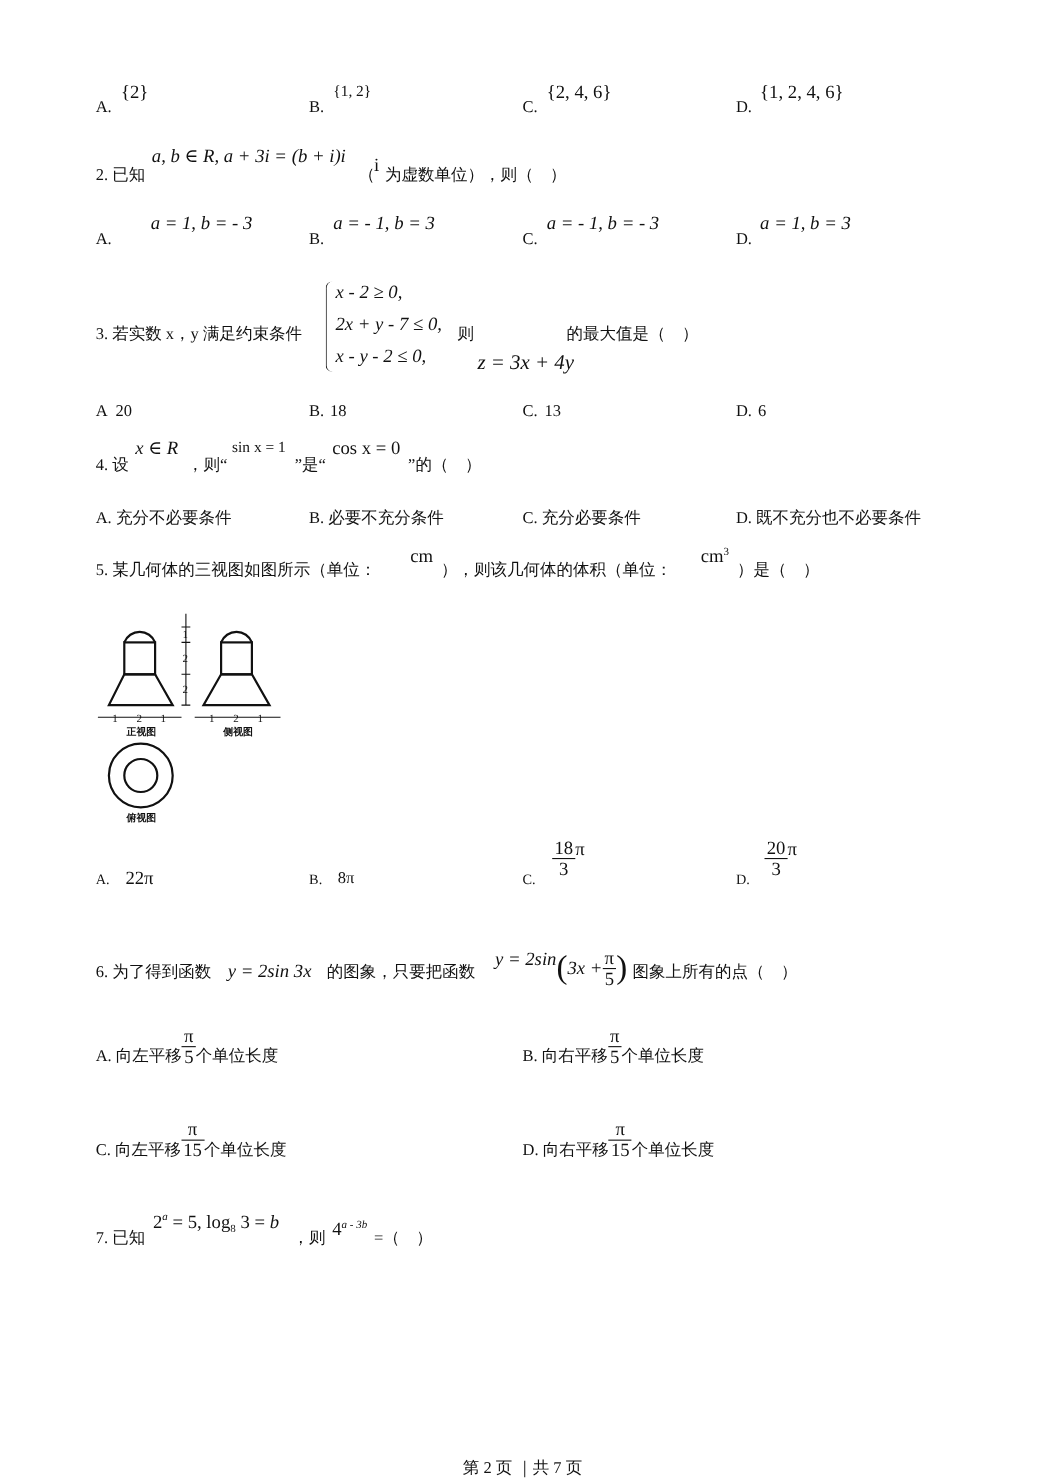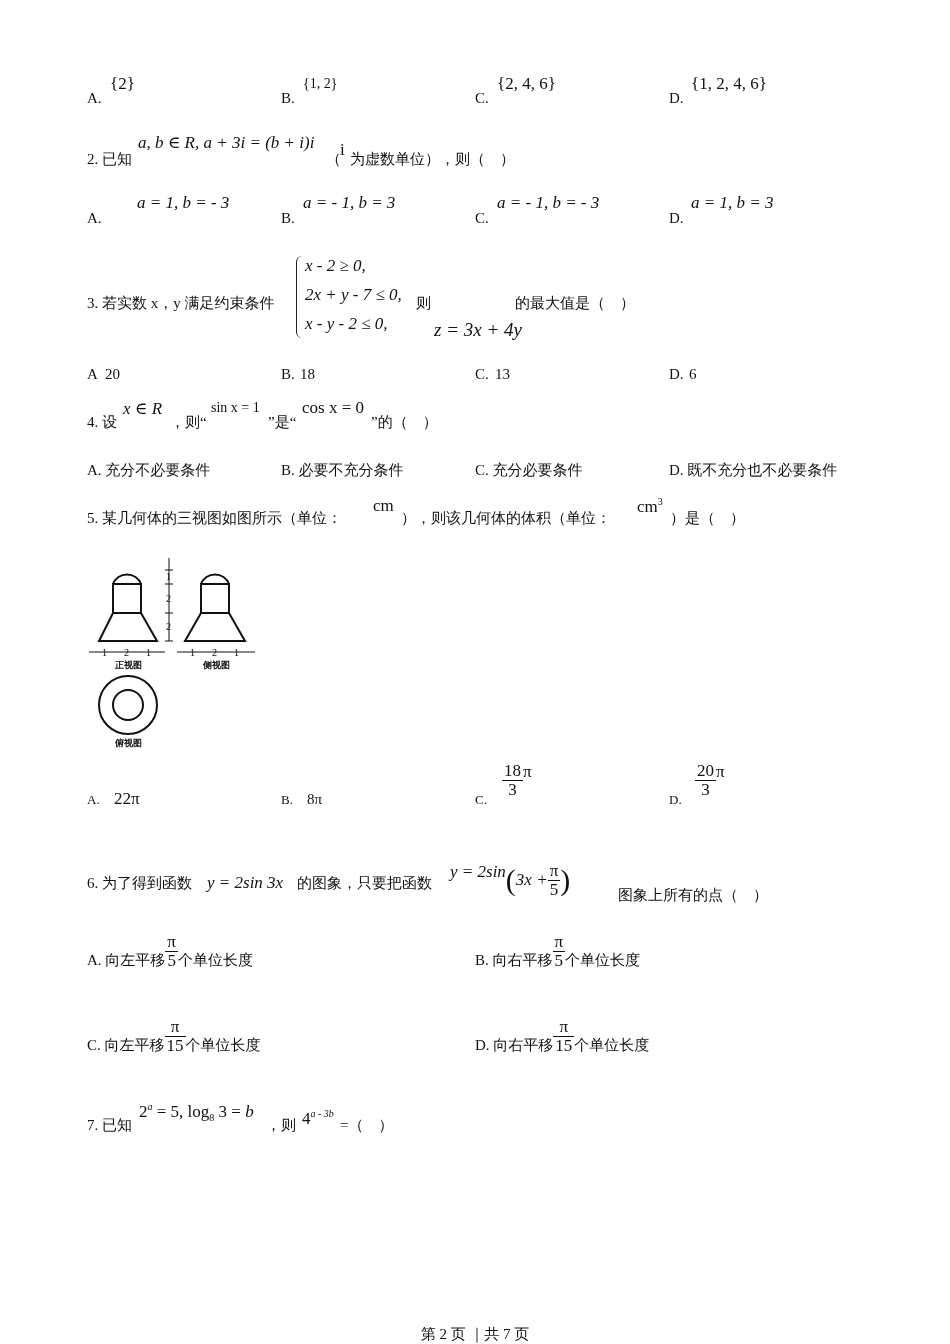--- a/index.html
+++ b/index.html
@@ -157,21 +157,21 @@
   </span>
 </div>
 
 <div>
   <span class="abs lbl" style="left:87px;top:874px;">6. 为了得到函数</span>
   <span class="abs m mi" style="left:207px;top:873px;font-size:17px;">y = 2sin 3x</span>
   <span class="abs lbl" style="left:297px;top:874px;">的图象，只要把函数</span>
   <span class="abs m" style="left:450px;top:846px;margin-top:16px;">
     <span class="mi" style="vertical-align:top;">y = 2sin</span><span class="paren-big">(</span><span class="mi" style="vertical-align:middle;">3x +</span><span class="frac"><span class="num">π</span><span class="den">5</span></span><span class="paren-big">)</span>
   </span>
-  <span class="abs lbl" style="left:618px;top:874px;margin-top:12px;">图象上所有的点（　）</span>
+  <span class="abs lbl" style="left:575px;top:874px;">图象上所有的点（　）</span>
 
   <div class="abs" style="left:87px;top:933px;">
     <span class="lbl" style="vertical-align:-10px;">A. 向左平移</span><span class="frac m"><span class="num">π</span><span class="den">5</span></span><span class="lbl" style="vertical-align:-10px;">个单位长度</span>
   </div>
   <div class="abs" style="left:475px;top:933px;">
     <span class="lbl" style="vertical-align:-10px;">B. 向右平移</span><span class="frac m"><span class="num">π</span><span class="den">5</span></span><span class="lbl" style="vertical-align:-10px;">个单位长度</span>
   </div>
   <div class="abs" style="left:87px;top:1018px;">
     <span class="lbl" style="vertical-align:-10px;">C. 向左平移</span><span class="frac m"><span class="num">π</span><span class="den">15</span></span><span class="lbl" style="vertical-align:-10px;">个单位长度</span>
   </div>

